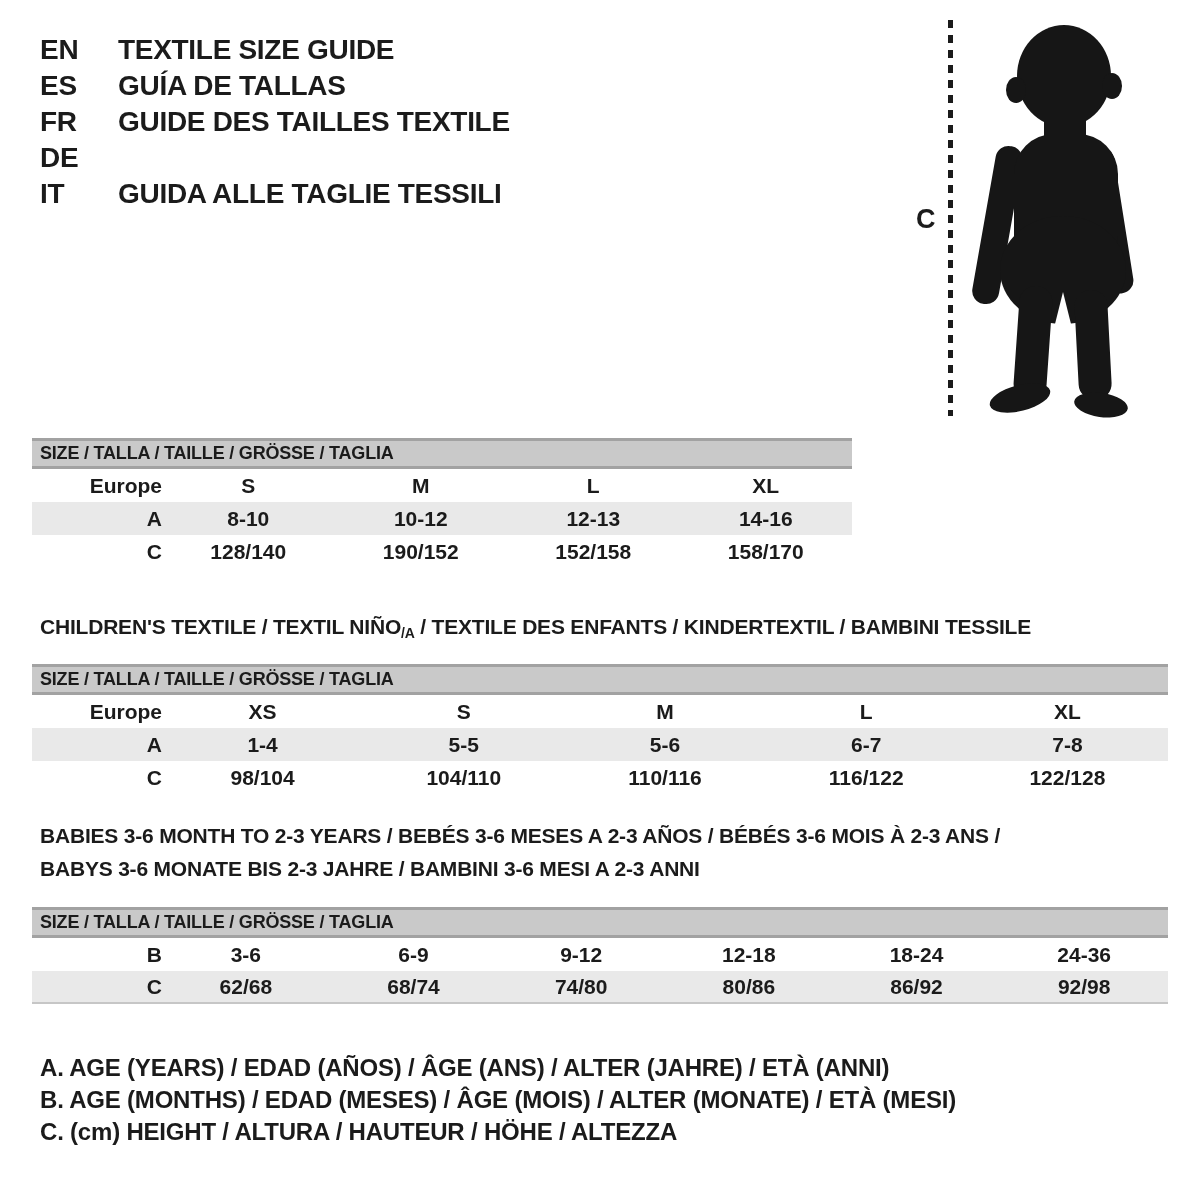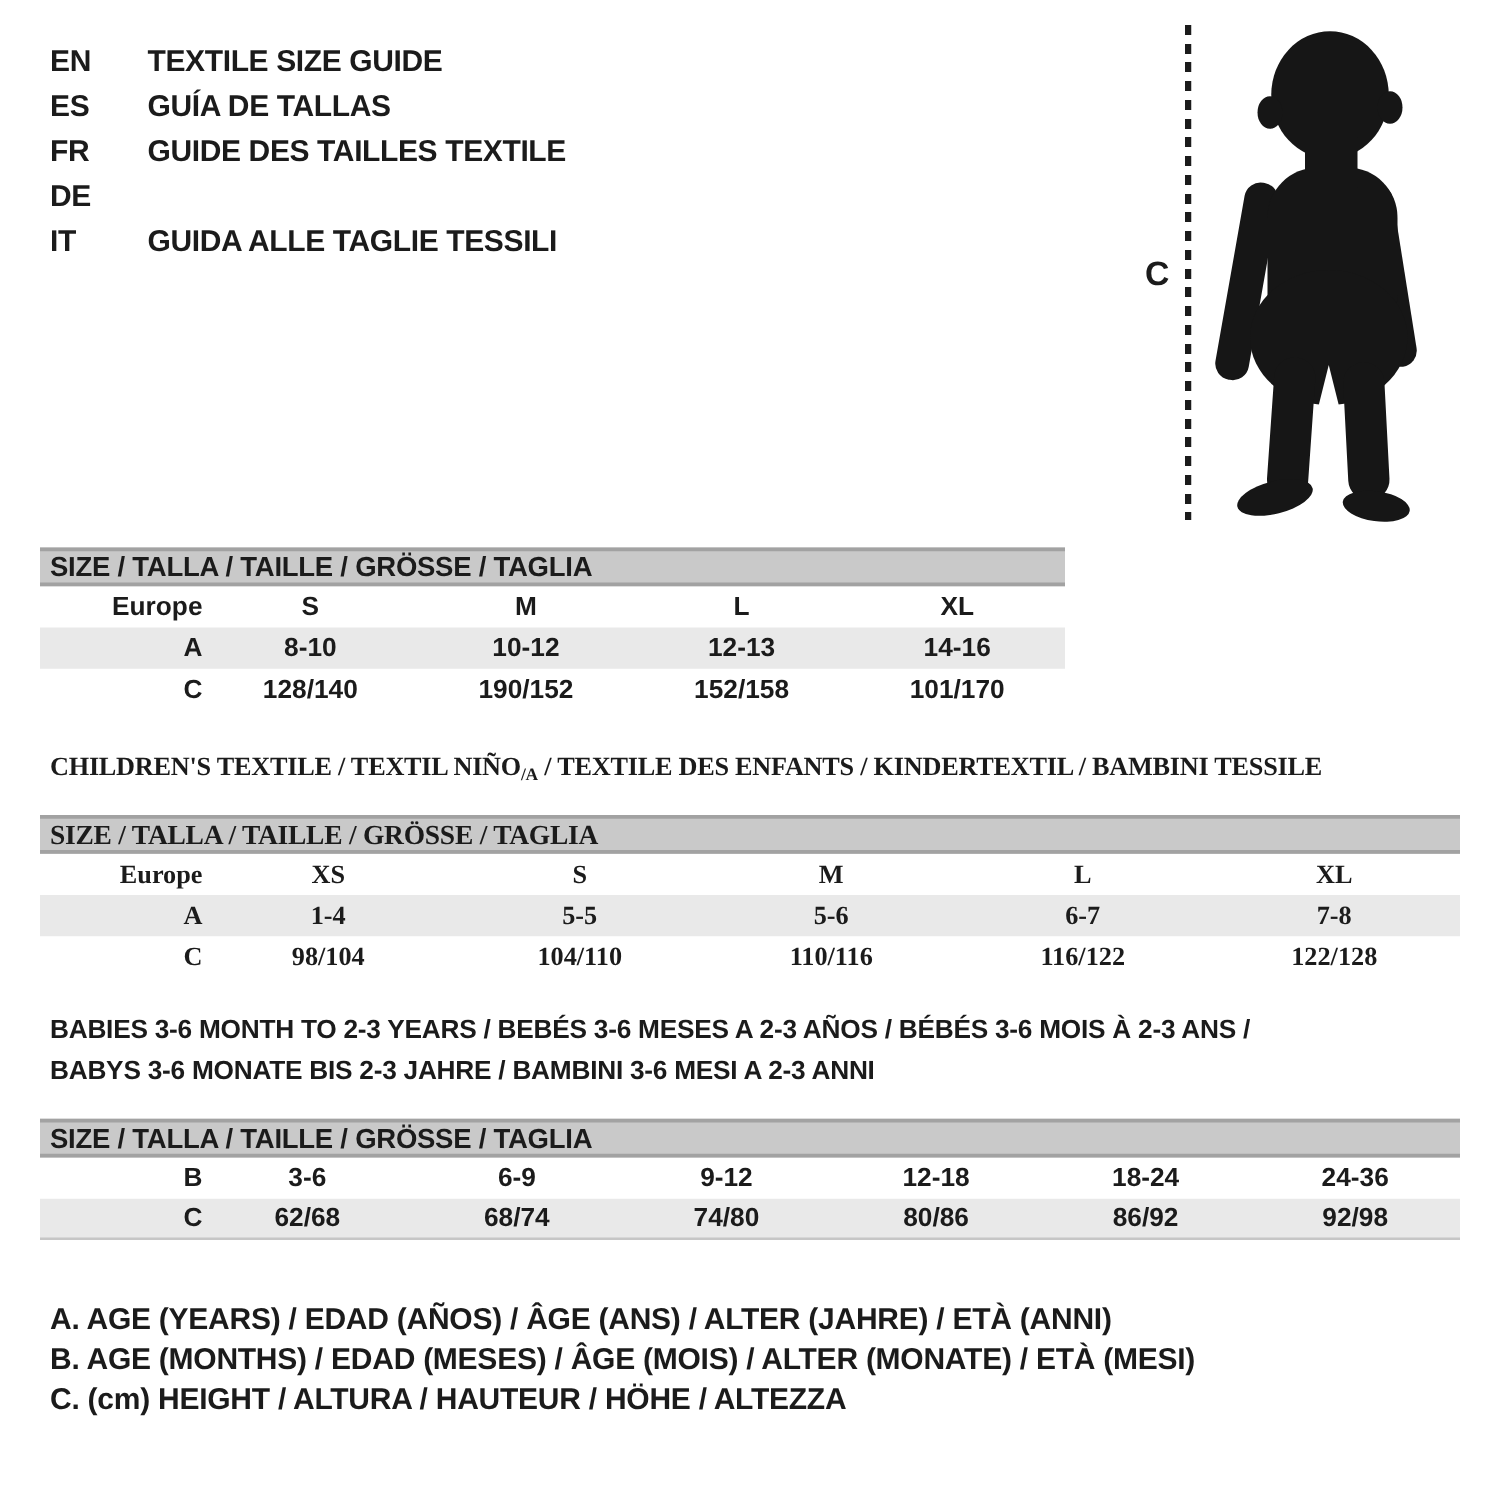--- a/index.html
+++ b/index.html
@@ -15,52 +15,52 @@
     width: 1200px; height: 1200px;
     background: var(--page-bg);
     color: var(--ink);
     font-family: "Liberation Sans", "DejaVu Sans", sans-serif;
     font-weight: bold;
     position: relative;
     overflow: hidden;
   }
 
   
-  .langs { padding-top: 32px; margin-left: 40px; font-size: 24px; letter-spacing: -0.3px; }
+  .langs { padding-top: 32px; margin-left: 40px; font-size: 28px; letter-spacing: -0.3px; }
   .lang-row { display: flex; height: 36px; align-items: center; }
   .lang-code { width: 78px; flex: 0 0 78px; }
 
   
   .figure { position: absolute; left: 902px; top: 16px; width: 256px; height: 404px; }
   .measure-line {
     position: absolute; left: 46px; top: 4px; width: 5px; height: 396px;
     background: repeating-linear-gradient(to bottom, var(--ink) 0 8px, transparent 8px 15px);
   }
   .measure-label { position: absolute; left: 14px; top: 188px; font-size: 27px; }
   .figure svg { position: absolute; left: 58px; top: 2px; }
 
   
   .content { margin-left: 32px; width: 1136px; }
   .section-title { margin-left: 8px; font-size: 21px; letter-spacing: -0.2px; line-height: 24px; }
   .title-sub { font-size: 14px; vertical-align: -4px; }
   .junior-sec  { margin-top: 226px; }
-  .children-sec { margin-top: 33px; font-family: Liberation Serif, serif; }
+  .children-sec { margin-top: 47px; }
   .babies-sec  { margin-top: 30px; }
 
   .size-table { margin-top: 19px; font-size: 21px; }
   .w-junior { width: 820px; }
   .w-full   { width: 1136px; }
   .bar {
     height: 31px;
     background: var(--header-bar-bg);
     border-top: 3px solid var(--header-bar-border);
     border-bottom: 3px solid var(--header-bar-border);
     display: flex; align-items: center;
     padding-left: 8px;
-    font-size: 22px;
+    font-size: 18px;
     letter-spacing: -0.2px;
   }
   .trow { display: grid; height: 33px; align-items: center; }
   .cols-4 { grid-template-columns: 130px repeat(4, 1fr); }
   .cols-5 { grid-template-columns: 130px repeat(5, 1fr); }
   .cols-6 { grid-template-columns: 130px repeat(6, 1fr); }
   .trow > div { text-align: center; }
   .trow > div:first-child { text-align: right; padding-left: 8px; }
   .shade { background: var(--row-shade); }
   .babies-end { border-bottom: 2px solid #c6c6c6; }
@@ -139,21 +139,21 @@
         <div>8-10</div>
         <div>10-12</div>
         <div>12-13</div>
         <div>14-16</div>
       </div>
       <div class="trow cols-4">
         <div>C</div>
         <div>128/140</div>
         <div>190/152</div>
         <div>152/158</div>
-        <div>101/170</div>
+        <div>158/170</div>
       </div>
     </div>
   </div>
 
   <div class="children-sec">
     <div class="section-title"><span>CHILDREN'S TEXTILE / TEXTIL NIÑO</span><span class="title-sub">/A</span><span> / TEXTILE DES ENFANTS / KINDERTEXTIL / BAMBINI TESSILE</span></div>
     <div class="size-table w-full">
       <div class="bar">SIZE / TALLA / TAILLE / GRÖSSE / TAGLIA</div>
       <div class="trow cols-5">
         <div>Europe</div>

